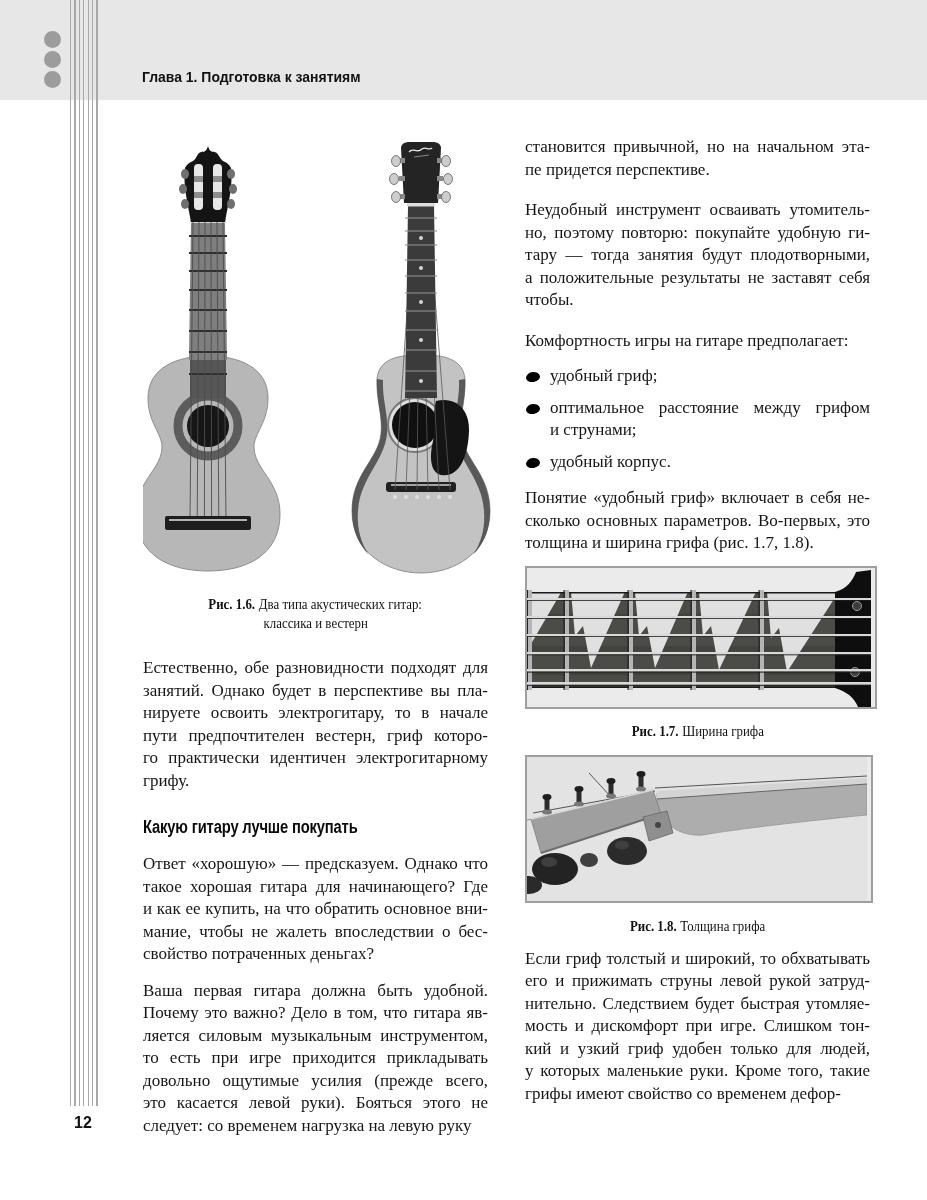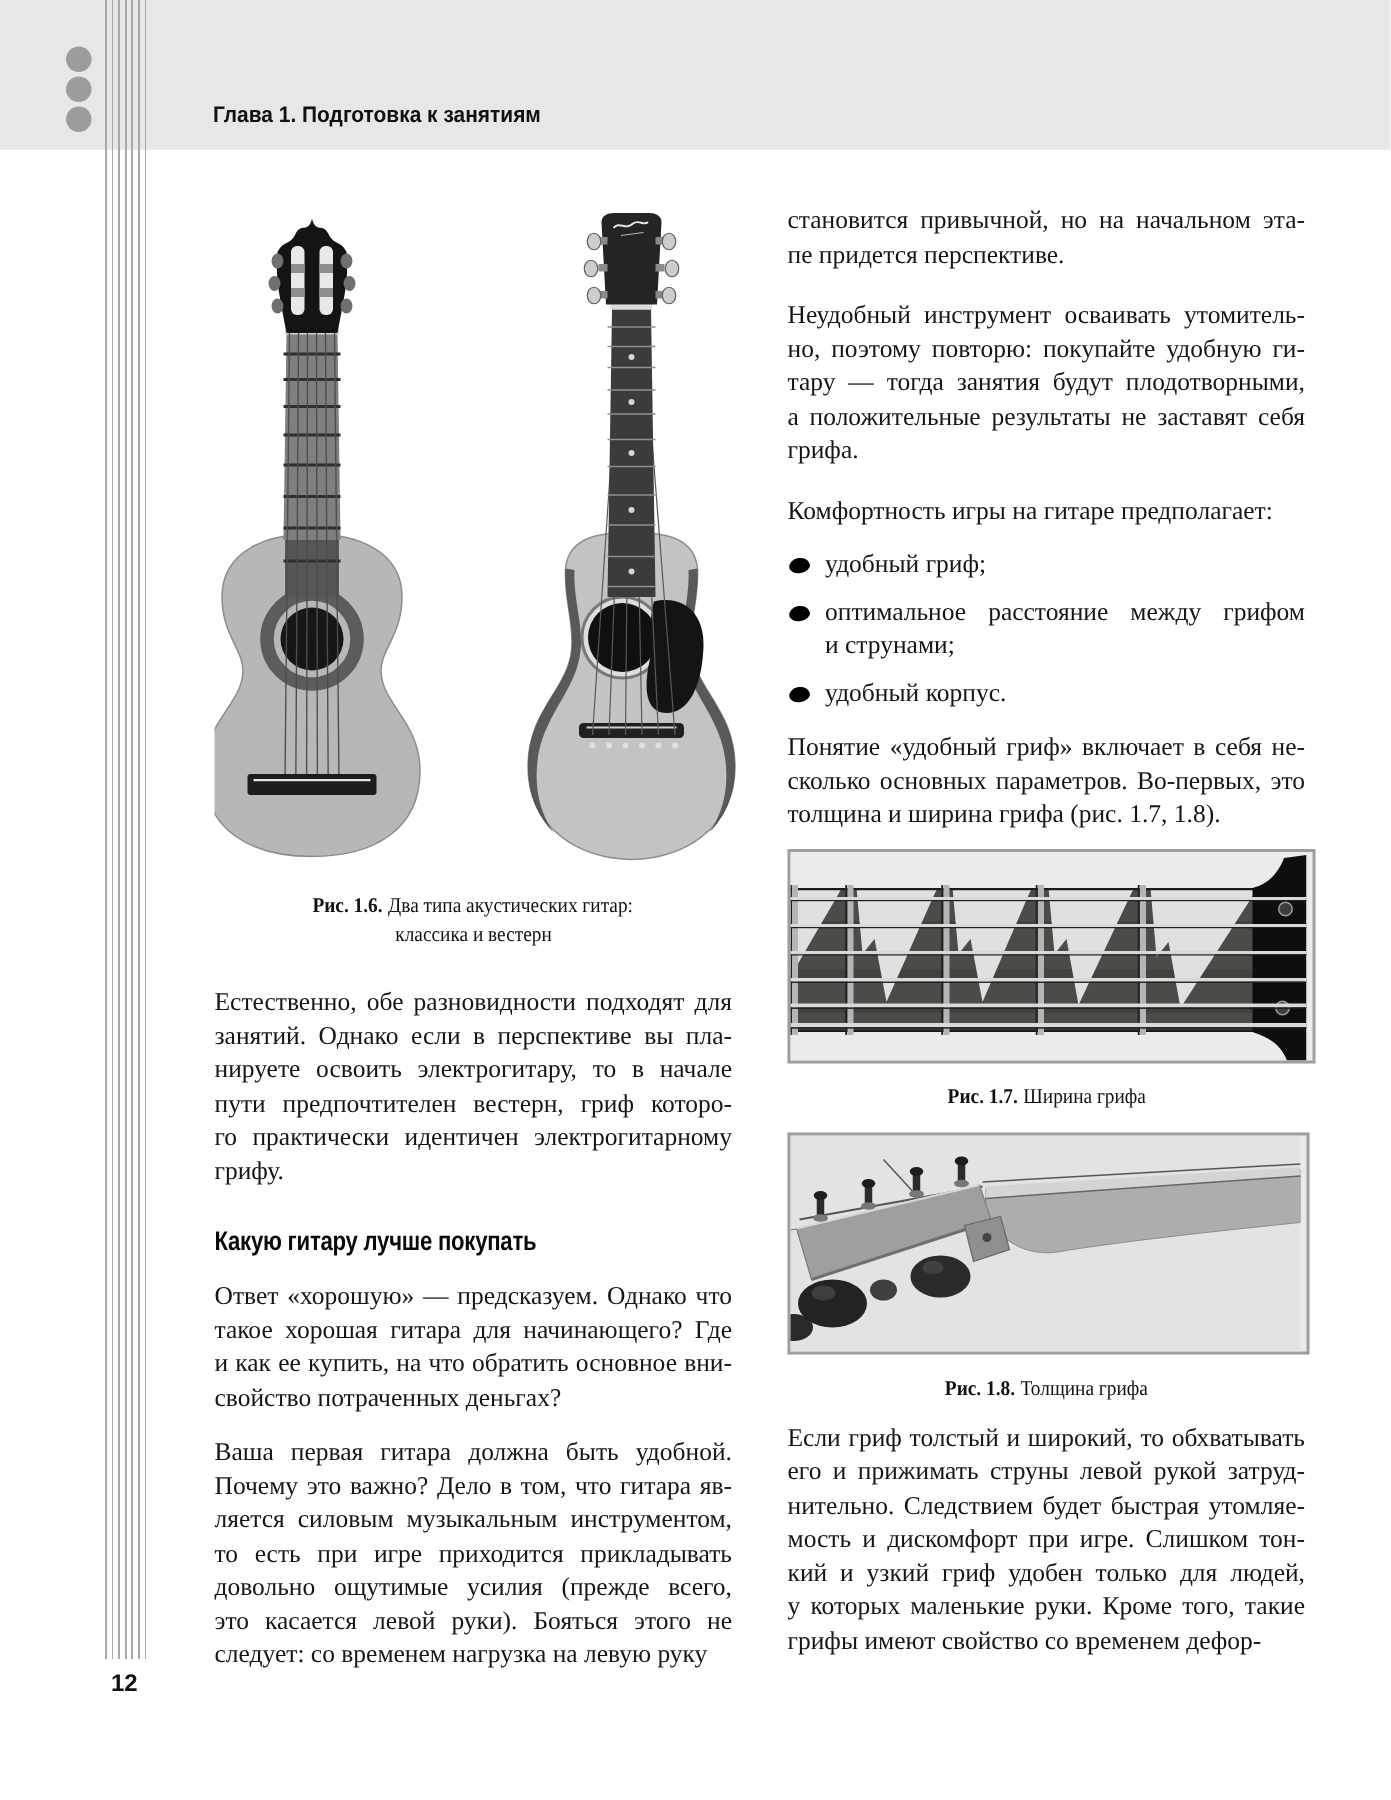--- a/index.html
+++ b/index.html
@@ -186,33 +186,34 @@
       </g>
     </svg>
 
     <div class="fig-caption cap-16">
       <span class="cond"><span class="cap-label">Рис. 1.6.</span><span>Два типа акустических гитар:</span></span><br>
       <span class="cond">классика и вестерн</span>
     </div>
 
     <div class="para mt-24">
         <div class="tline">Естественно, обе разновидности подходят для</div>
-        <div class="tline">занятий. Однако если в перспективе вы пла-</div>
+        <div class="tline">занятий. Однако будет в перспективе вы пла-</div>
         <div class="tline">нируете освоить электрогитару, то в начале</div>
         <div class="tline">пути предпочтителен вестерн, гриф которо-</div>
         <div class="tline">го практически идентичен электрогитарному</div>
         <div class="tline tline-last">грифу.</div>
       </div>
 
     <div class="section-heading"><span class="cond">Какую гитару лучше покупать</span></div>
 
     <div class="para">
         <div class="tline">Ответ «хорошую» — предсказуем. Однако что</div>
         <div class="tline">такое хорошая гитара для начинающего? Где</div>
         <div class="tline">и как ее купить, на что обратить основное вни-</div>
+        <div class="tline">мание, чтобы не жалеть впоследствии о бес-</div>
         <div class="tline tline-last">свойство потраченных деньгах?</div>
       </div>
     <div class="para mt-14">
         <div class="tline">Ваша первая гитара должна быть удобной.</div>
         <div class="tline">Почему это важно? Дело в том, что гитара яв-</div>
         <div class="tline">ляется силовым музыкальным инструментом,</div>
         <div class="tline">то есть при игре приходится прикладывать</div>
         <div class="tline">довольно ощутимые усилия (прежде всего,</div>
         <div class="tline">это касается левой руки). Бояться этого не</div>
         <div class="tline tline-last">следует: со временем нагрузка на левую руку</div>
@@ -223,21 +224,21 @@
 
     <div class="para">
         <div class="tline">становится привычной, но на начальном эта-</div>
         <div class="tline tline-last">пе придется перспективе.</div>
       </div>
     <div class="para mt-18">
         <div class="tline">Неудобный инструмент осваивать утомитель-</div>
         <div class="tline">но, поэтому повторю: покупайте удобную ги-</div>
         <div class="tline">тару — тогда занятия будут плодотворными,</div>
         <div class="tline">а положительные результаты не заставят себя</div>
-        <div class="tline tline-last">грифа.</div>
+        <div class="tline tline-last">чтобы.</div>
       </div>
     <div class="para mt-18">
         <div class="tline tline-last">Комфортность игры на гитаре предполагает:</div>
       </div>
 
     <div class="bullet-list">
       <div class="bullet-item">
         <span class="bullet-icon"></span>
         <span class="bullet-text">
             <div class="tline tline-last">удобный гриф;</div>

